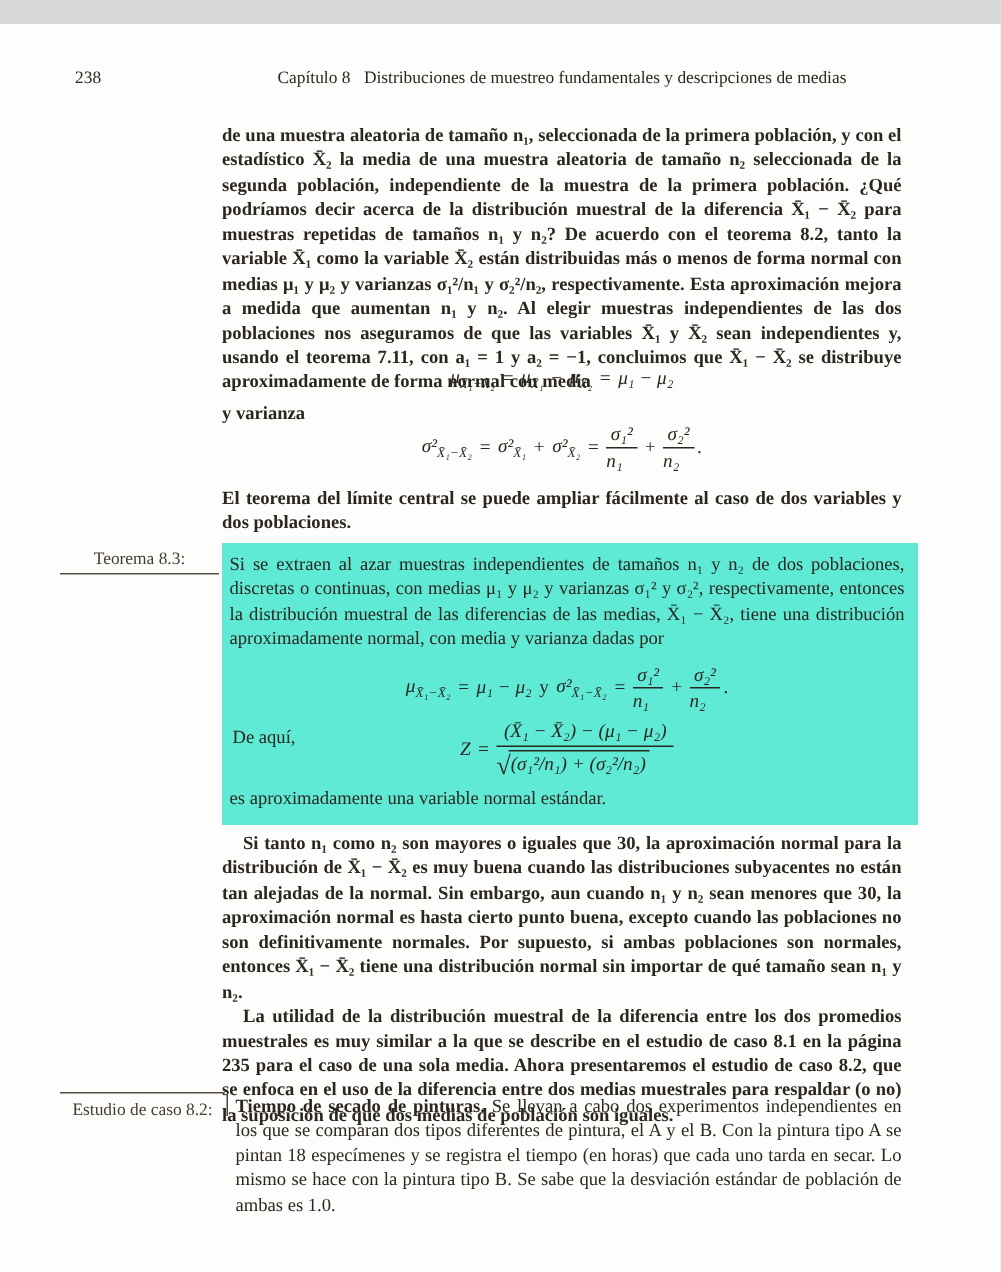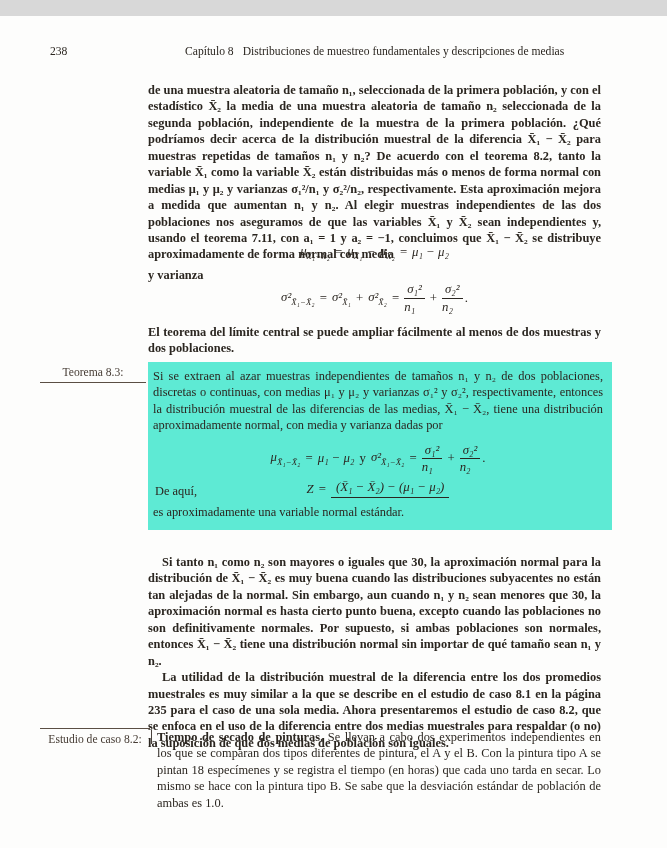--- a/index.html
+++ b/index.html
@@ -110,21 +110,21 @@
       </span>
     <span class="op">+</span>
     <span class="frac">
         <span class="num">σ₂²</span>
         <span class="den">n₂</span>
       </span>
     <span class="eq-period">.</span>
   </div>
 
   <div class="block" style="top:308px;">
-    <p>El teorema del límite central se puede ampliar fácilmente al menos de dos muestras y dos poblaciones.</p>
+    <p>El teorema del límite central se puede ampliar fácilmente al caso de dos variables y dos poblaciones.</p>
   </div>
 
   <div class="thm-label">Teorema 8.3:</div>
 
   <div class="thm-box">
     <p class="thm-text">Si se extraen al azar muestras independientes de tamaños n₁ y n₂ de dos poblaciones, discretas o continuas, con medias μ₁ y μ₂ y varianzas σ₁² y σ₂², respectivamente, entonces la distribución muestral de las diferencias de las medias, X̄₁ − X̄₂, tiene una distribución aproximadamente normal, con media y varianza dadas por</p>
 
     <div class="thm-eq">
       <span class="mvar"><span>μ</span><sub>X̄₁−X̄₂</sub></span>
       <span class="op">=</span>
@@ -144,20 +144,21 @@
       <span class="eq-period">.</span>
     </div>
 
     <div class="z-row">
       <span class="de-aqui">De aquí,</span>
       <span class="z-eq">
         <span class="mvar">Z</span>
         <span class="op">=</span>
         <span class="frac zfrac">
           <span class="num">(X̄₁ − X̄₂) − (μ₁ − μ₂)</span>
+          <span class="den"><span class="sqrt-sign">√</span><span class="rad">(σ₁²/n₁) + (σ₂²/n₂)</span></span>
         </span>
       </span>
     </div>
 
     <p class="thm-tail">es aproximadamente una variable normal estándar.</p>
   </div>
 
   <div class="block" style="top:538px;">
     <p class="indent">Si tanto n₁ como n₂ son mayores o iguales que 30, la aproximación normal para la distribución de X̄₁ − X̄₂ es muy buena cuando las distribuciones subyacentes no están tan alejadas de la normal. Sin embargo, aun cuando n₁ y n₂ sean menores que 30, la aproximación normal es hasta cierto punto buena, excepto cuando las poblaciones no son definitivamente normales. Por supuesto, si ambas poblaciones son normales, entonces X̄₁ − X̄₂ tiene una distribución normal sin importar de qué tamaño sean n₁ y n₂.</p>
     <p class="indent">La utilidad de la distribución muestral de la diferencia entre los dos promedios muestrales es muy similar a la que se describe en el estudio de caso 8.1 en la página 235 para el caso de una sola media. Ahora presentaremos el estudio de caso 8.2, que se enfoca en el uso de la diferencia entre dos medias muestrales para respaldar (o no) la suposición de que dos medias de población son iguales.</p>

